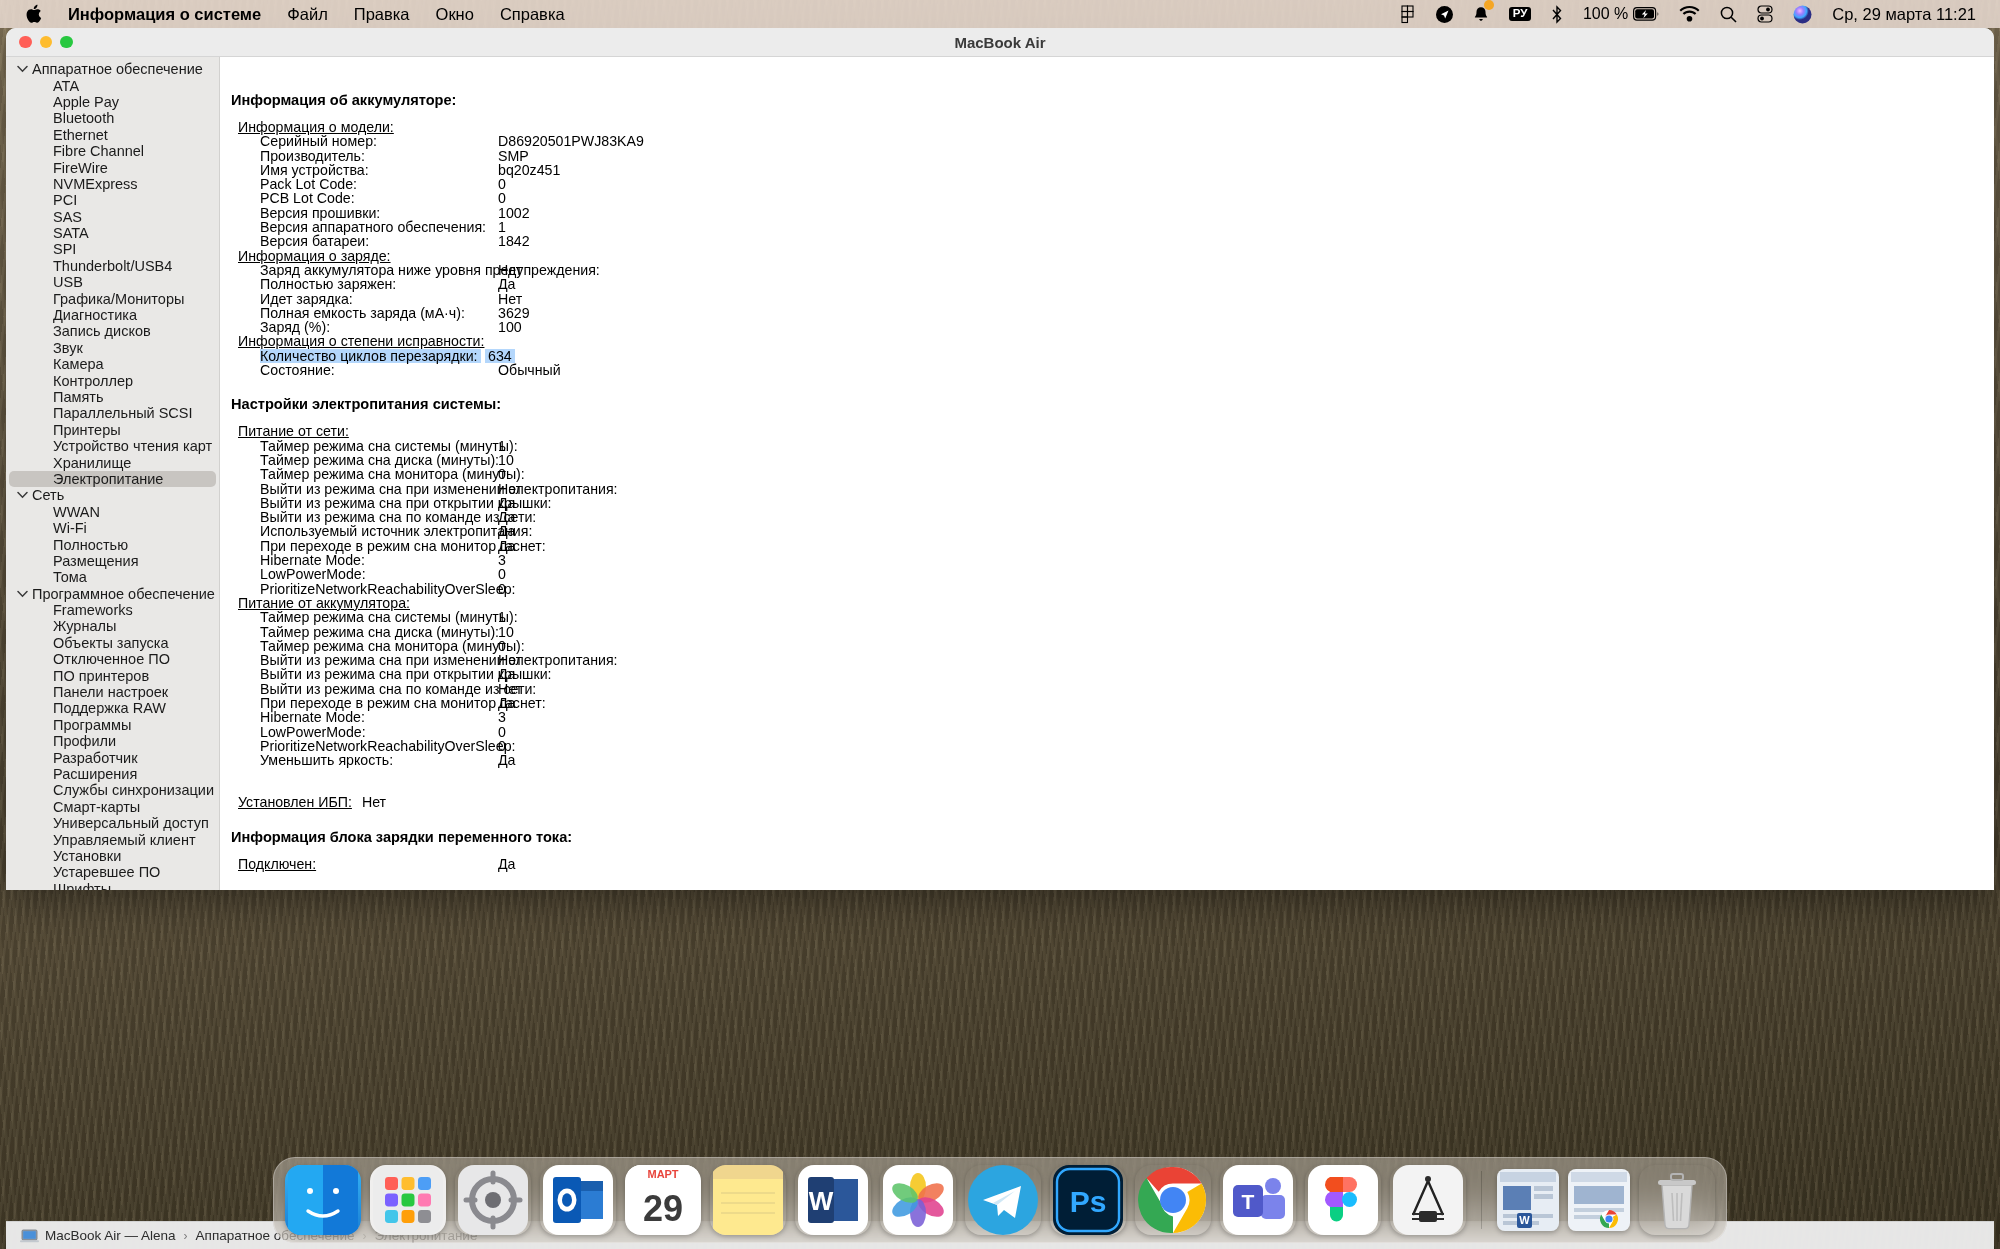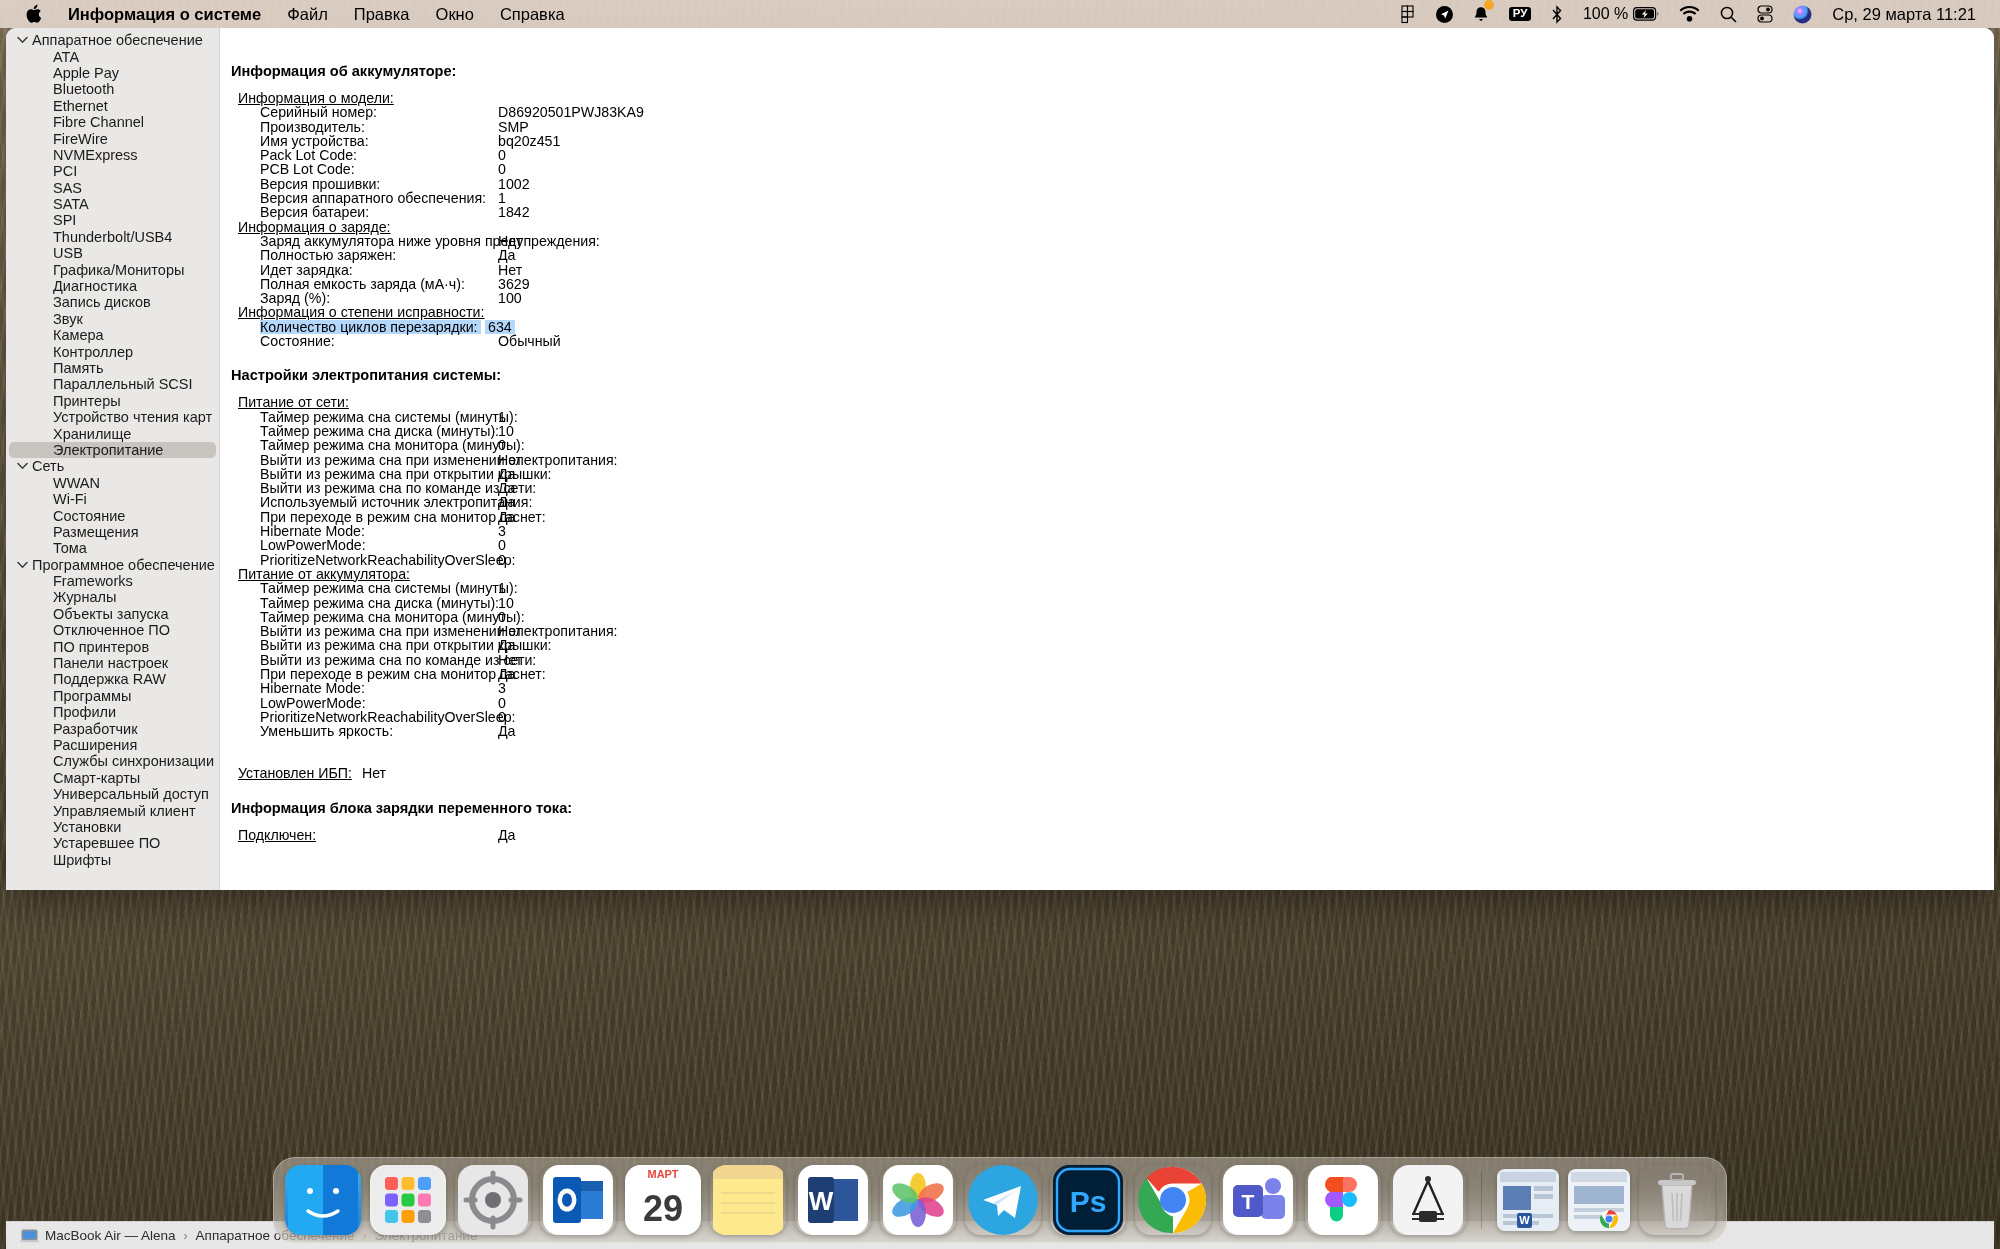--- a/index.html
+++ b/index.html
@@ -256,20 +256,28 @@
         </radialGradient>
           </defs>
         <circle cx="9.5" cy="9.5" r="9" fill="url(#sg)"></circle>
       </svg>
     </div>
     <div class="mb-status clock">Ср, 29 марта  11:21</div>
   </div>
 </div>
 
 <div id="window">
+  <div id="titlebar">
+    <div class="traffic">
+      <div class="tl tl-red"></div>
+      <div class="tl tl-yellow"></div>
+      <div class="tl tl-green"></div>
+    </div>
+    <div id="win-title">MacBook Air</div>
+  </div>
 
   <div id="win-body">
     <div id="sidebar">
         <div class="sb-group">
           <span class="sb-chev">
             <svg width="11" height="8" viewBox="0 0 11 8">
               <path d="M1 1.6L5.5 6.2 10 1.6" fill="none" stroke="#3a3a3a" stroke-width="1.5" stroke-linecap="round"></path>
             </svg>
           </span>
           <span class="sb-group-label">Аппаратное обеспечение</span>
@@ -302,21 +310,21 @@
         <div class="sb-group">
           <span class="sb-chev">
             <svg width="11" height="8" viewBox="0 0 11 8">
               <path d="M1 1.6L5.5 6.2 10 1.6" fill="none" stroke="#3a3a3a" stroke-width="1.5" stroke-linecap="round"></path>
             </svg>
           </span>
           <span class="sb-group-label">Сеть</span>
         </div>
         <div class="sb-item">WWAN</div>
         <div class="sb-item">Wi-Fi</div>
-        <div class="sb-item">Состояние</div>
+        <div class="sb-item">Полностью</div>
         <div class="sb-item">Размещения</div>
         <div class="sb-item">Тома</div>
         <div class="sb-group">
           <span class="sb-chev">
             <svg width="11" height="8" viewBox="0 0 11 8">
               <path d="M1 1.6L5.5 6.2 10 1.6" fill="none" stroke="#3a3a3a" stroke-width="1.5" stroke-linecap="round"></path>
             </svg>
           </span>
           <span class="sb-group-label">Программное обеспечение</span>
         </div>

